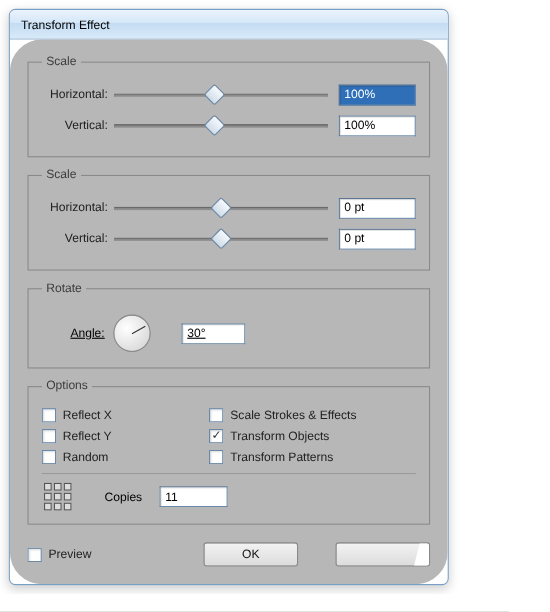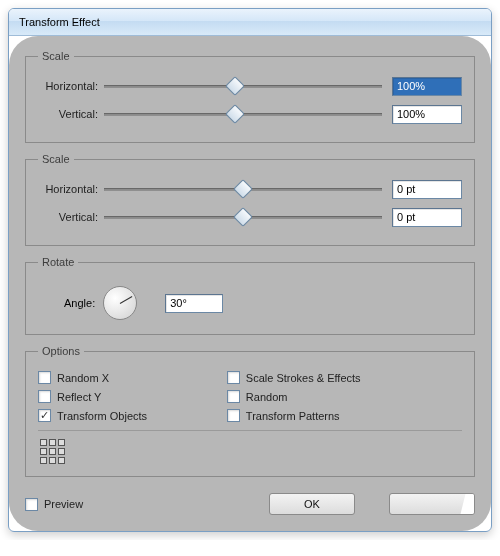--- a/index.html
+++ b/index.html
@@ -1,29 +1,29 @@
 <!DOCTYPE html>
 <html><head>
 <meta charset="utf-8">
 <style>
 * { box-sizing: border-box; margin: 0; padding: 0; font-family: Tahoma, Arial, sans-serif; font-size: 11px; }
 body { background: #fff; padding: 8px; }
-.window { width: 484px; border: 1px solid #7a9fc4; border-radius: 6px; overflow: hidden; box-shadow: 0 3px 10px rgba(0,0,0,0.2); }
+.window { width: 400px; border: 1px solid #7a9fc4; border-radius: 6px; overflow: hidden; box-shadow: 0 3px 10px rgba(0,0,0,0.2); }
 .titlebar { background: linear-gradient(#eaf3fc, #d5e7f8 45%, #c3dbf2 46%, #d8eaf9); padding: 6px 10px; font-size: 12px; color: #000; border-bottom: 1px solid #9fbcd8; }
 .content { background: #b7b7b7; padding: 14px 16px 16px 16px; border-radius: 29px; }
 fieldset { border: 1px solid #8a8a8a; border-radius: 0; padding: 14px 12px 10px 12px; margin-bottom: 10px; background: #b7b7b7; }
 legend { padding: 0 4px; color: #3d3d3d; font-size: 11px; }
 .row { display: flex; align-items: center; margin-bottom: 8px; min-height: 20px; }
 .label { width: 66px; text-align: right; color: #222; padding-right: 6px; }
 .slider-wrap { flex: 1; position: relative; height: 16px; }
 .slider-track { position: absolute; left: 0; right: 0; top: 7px; height: 3px; background: #8f8f8f; box-shadow: inset 0 1px 1px rgba(0,0,0,0.3); }
 .slider-thumb { position: absolute; top: 1px; width: 14px; height: 14px; margin-left: -7px; background: linear-gradient(#f6f9fc,#cfddea); border: 1px solid #6c8aa6; transform: rotate(45deg); border-radius: 2px; }
 .value-input { width: 70px; margin-left: 10px; padding: 2px 4px; background: #fff; border: 1px solid #6b88a5; border-top-color: #5c7590; border-left-color: #5c7590; box-shadow: inset 1px 1px 0 rgba(0,0,0,0.1); height: 19px; }
 .value-input.selected { background: #2f6fb8; color: #fff; }
-.angle-row { display: flex; align-items: center; padding: 4px 0 4px 26px; }
+.angle-row { display: flex; align-items: center; padding: 4px 0 4px 26px; text-decoration: underline; }
 .angle-dial { width: 34px; height: 34px; border-radius: 50%; background: radial-gradient(circle at 35% 35%, #fff, #d0d0d0); border: 1px solid #888; position: relative; margin: 0 8px; }
 .angle-hand { position: absolute; left: 50%; top: 50%; width: 14px; height: 1px; background: #333; transform-origin: 0 50%; transform: rotate(-30deg); }
 .opts-grid { display: grid; grid-template-columns: 1fr 1.3fr; gap: 6px 8px; margin-bottom: 8px; }
 .checkbox-item { display: flex; align-items: center; gap: 6px; color: #222; }
 .chk { width: 13px; height: 13px; background: #fff; border: 1px solid #6b88a5; box-shadow: inset 1px 1px 2px rgba(0,0,0,0.15); display: flex; align-items: center; justify-content: center; }
 .chk.checked::after { content: '✓'; font-size: 11px; color: #333; line-height: 1; }
 .anchor-row { display: flex; align-items: center; gap: 28px; padding-top: 6px; border-top: 1px solid #9a9a9a; margin-top: 4px; }
 .anchor-grid { display: grid; grid-template-columns: repeat(3, 7px); grid-template-rows: repeat(3, 7px); gap: 2px; padding: 2px; }
 .anchor-dot { width: 7px; height: 7px; border: 1px solid #555; background: #ddd; }
 .copies-wrap { display: flex; align-items: center; gap: 6px; }
@@ -92,55 +92,59 @@
         </div>
         <input class="value-input" style="width: 58px; margin-left: 20px;" value="30°">
       </div>
     </fieldset>
 
     <fieldset>
       <legend>Options</legend>
       <div class="opts-grid">
         <label class="checkbox-item">
           <span class="chk"></span>
-          <span>Random X</span>
+          <span>Reflect X</span>
         </label>
         <label class="checkbox-item">
           <span class="chk"></span>
           <span>Scale Strokes &amp; Effects</span>
         </label>
         <label class="checkbox-item">
           <span class="chk"></span>
           <span>Reflect Y</span>
         </label>
         <label class="checkbox-item">
+          <span class="chk checked"></span>
+          <span>Transform Objects</span>
+        </label>
+        <label class="checkbox-item">
           <span class="chk"></span>
           <span>Random</span>
-        </label>
-        <label class="checkbox-item">
-          <span class="chk checked"></span>
-          <span>Transform Objects</span>
         </label>
         <label class="checkbox-item">
           <span class="chk"></span>
           <span>Transform Patterns</span>
         </label>
       </div>
       <div class="anchor-row">
         <div class="anchor-grid">
           <div class="anchor-dot"></div>
             <div class="anchor-dot"></div>
             <div class="anchor-dot"></div>
           <div class="anchor-dot"></div>
             <div class="anchor-dot"></div>
             <div class="anchor-dot"></div>
           <div class="anchor-dot"></div>
             <div class="anchor-dot"></div>
             <div class="anchor-dot"></div>
         </div>
+        <div class="copies-wrap">
+          <span>Copies</span>
+          <input class="value-input" style="width: 62px;" value="11">
+        </div>
       </div>
     </fieldset>
 
     <div class="footer-row">
       <label class="checkbox-item">
         <span class="chk"></span>
         <span>Preview</span>
       </label>
       <div class="footer-spacer"></div>
       <div class="btn">OK</div>

